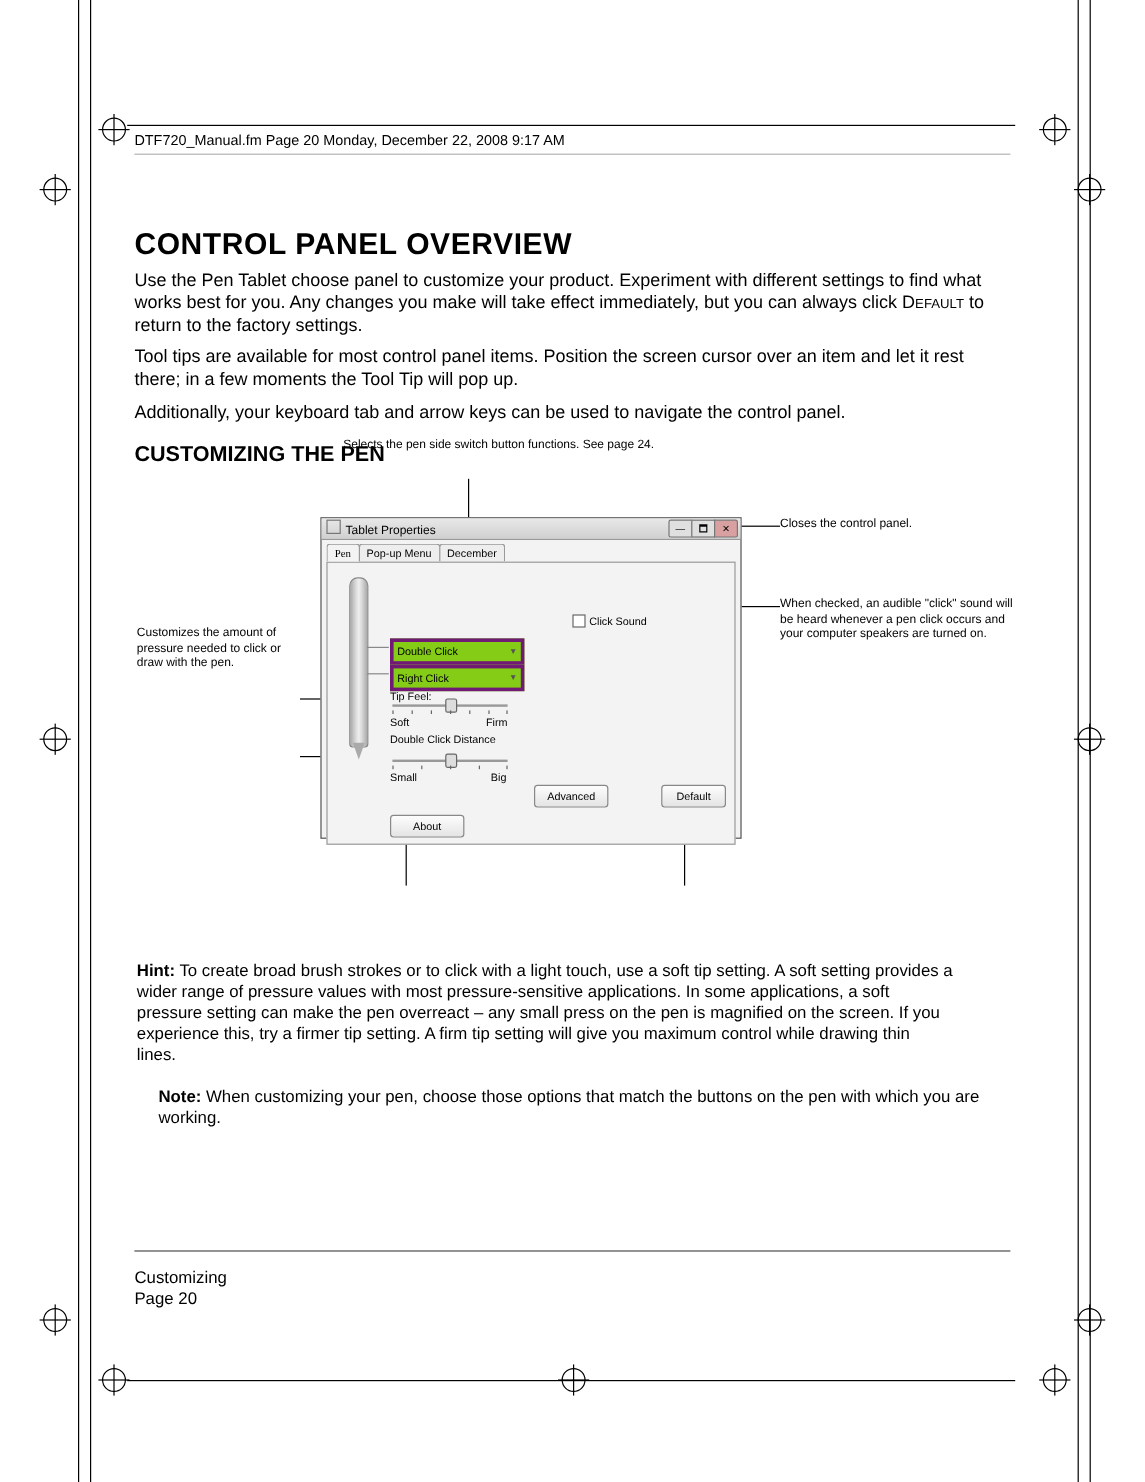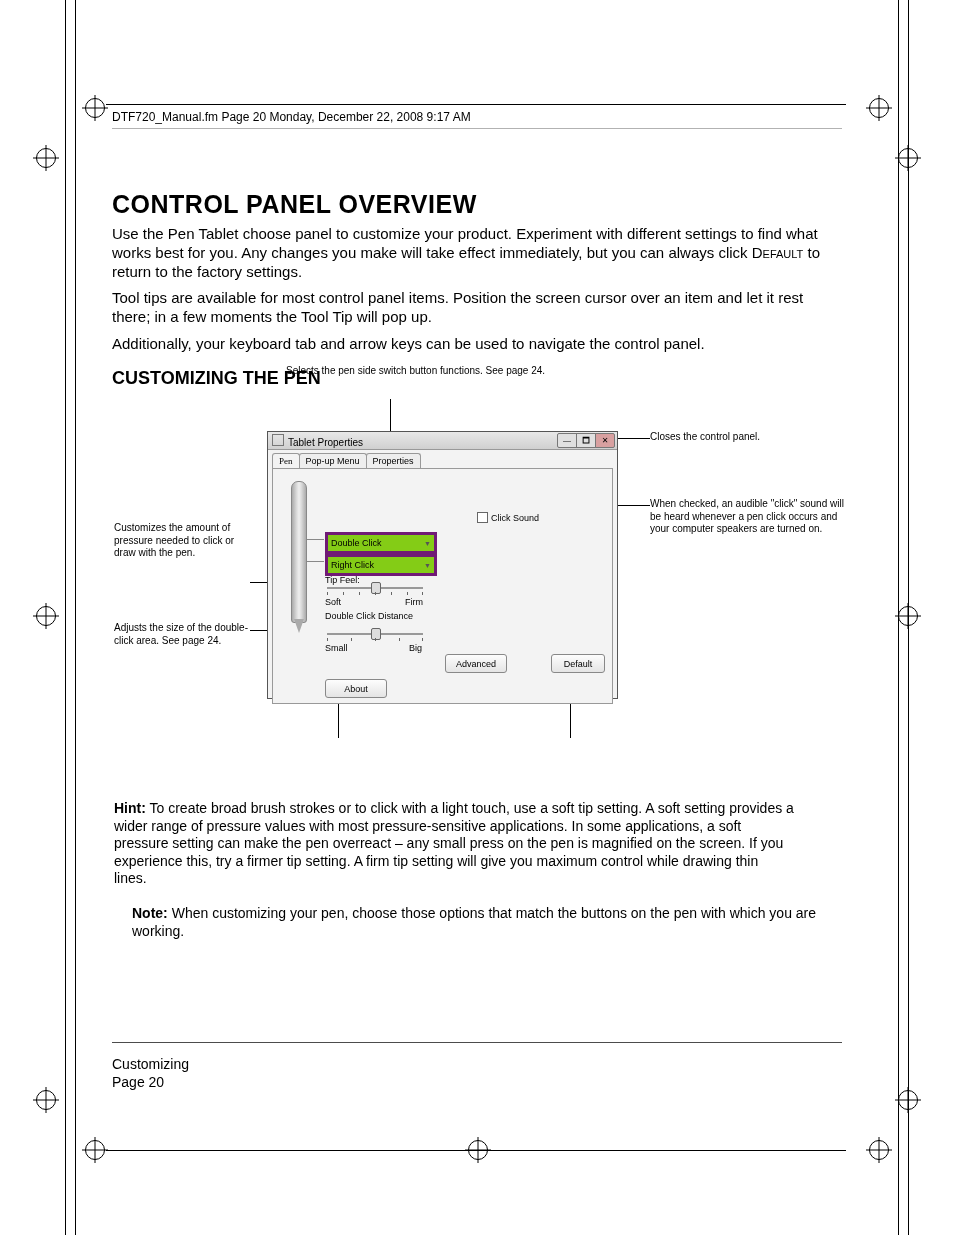--- a/index.html
+++ b/index.html
@@ -265,40 +265,39 @@
 
   <div class="callout" style="left:650px; top:431px; width:200px;">Closes the control panel.</div>
   <div class="conn" style="left:617px; top:438px; width:33px; height:1px;"></div>
 
   <div class="callout" style="left:650px; top:498px; width:200px;">When checked, an audible "click" sound will be heard whenever a pen click occurs and your computer speakers are turned on.</div>
   <div class="conn" style="left:555px; top:505px; width:95px; height:1px;"></div>
 
   <div class="callout" style="left:114px; top:522px; width:140px;">Customizes the amount of pressure needed to click or draw with the pen.</div>
   <div class="conn" style="left:250px; top:582px; width:70px; height:1px;"></div>
 
-  <div class="callout" style="left:114px; top:622px; width:140px;">Adjusts the size of the double-click area.  See page 24.</div>
   <div class="conn" style="left:250px; top:630px; width:70px; height:1px;"></div>
 
   <div class="conn" style="left:338px; top:698px; width:1px; height:40px;"></div>
 
   <div class="conn" style="left:570px; top:667px; width:1px; height:71px;"></div>
 
   <div class="dialog">
     <div class="titlebar">
       <span><span class="icon"></span><span>Tablet Properties</span></span>
       <span class="winbtns">
         <span class="winbtn">—</span>
         <span class="winbtn">🗖</span>
         <span class="winbtn">✕</span>
       </span>
     </div>
     <div class="tabs">
       <div class="tab active">Pen</div>
       <div class="tab">Pop-up Menu</div>
-      <div class="tab">Properties</div>
+      <div class="tab">December</div>
     </div>
     <div class="panel">
       <div class="pen-illus"></div>
       <div class="pen-tip"></div>
 
       <div class="pen-line" style="left:33px; top:70px; width:18px;"></div>
       <div class="pen-line" style="left:33px; top:92px; width:18px;"></div>
 
       <div class="checkbox" style="left:204px; top:43px;">
         <span class="box"></span>

